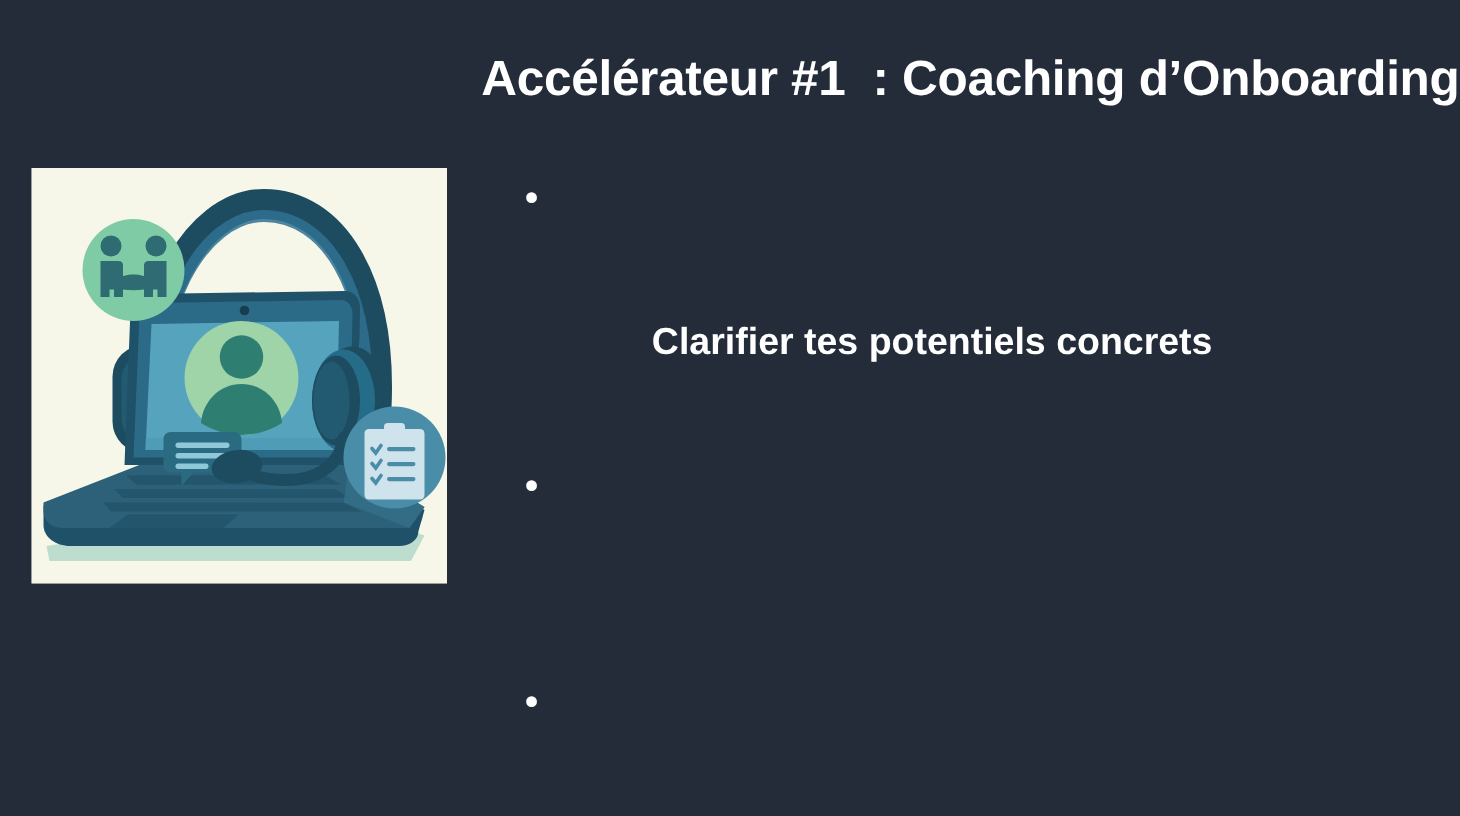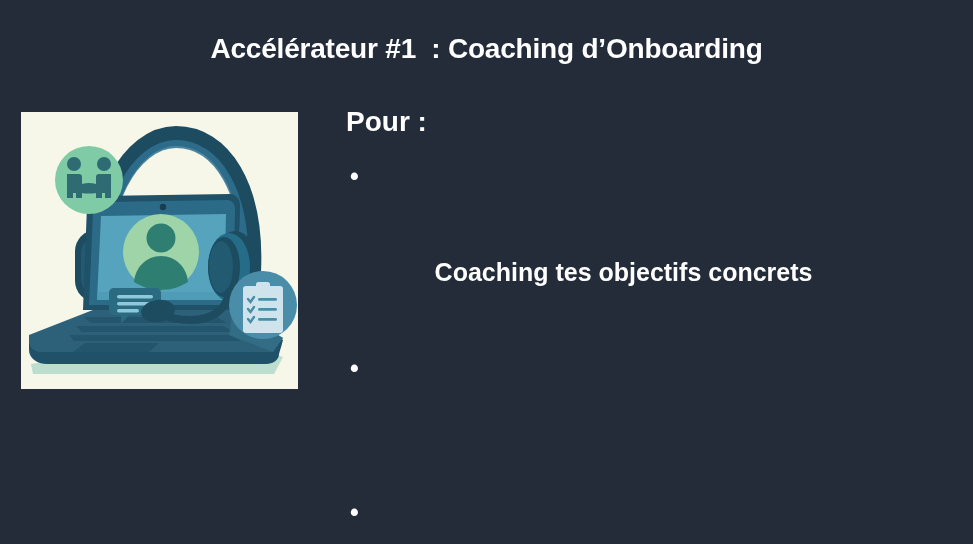--- a/index.html
+++ b/index.html
@@ -21,23 +21,23 @@
     height: 544px;
     background: #242c3a;
   }
 
   
   #slide-title {
     position: absolute;
     left: 0;
     top: 33px;
     width: 973px;
-    text-align: center;
-    color: #ffffff;
-    font-size: 28px;
+    text-align: right;
+    color: #ffffff;
+    font-size: 33px;
     font-weight: bold;
     letter-spacing: -0.2px;
     white-space: pre;
     line-height: 1.15;
   }
 
   
   #illustration-card {
     position: absolute;
     left: 21px;
@@ -197,26 +197,25 @@
             <rect x="237" y="196" width="19" height="2.8" rx="1.4"></rect>
             <rect x="237" y="206" width="19" height="2.8" rx="1.4"></rect>
           </g>
         </g>
       </g>
 
     </svg>
   </div>
 
   <div id="text-column">
-    <div id="pour-heading">Pour :</div>
 
     <ul id="bullet-list">
       <li class="bullet-item">
         <span class="bullet-marker">•</span>
-        <span>Coaching tes objectifs concrets</span>
+        <span>Clarifier tes potentiels concrets</span>
       </li>
       <li class="bullet-item">
         <span class="bullet-marker">•</span>
       </li>
       <li class="bullet-item">
         <span class="bullet-marker">•</span>
         
       </li>
 
     </ul>

